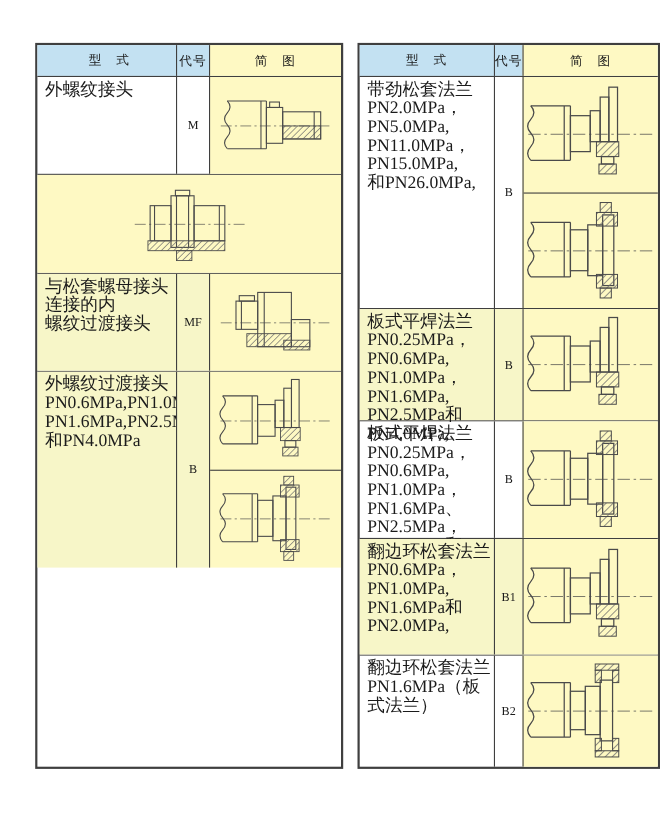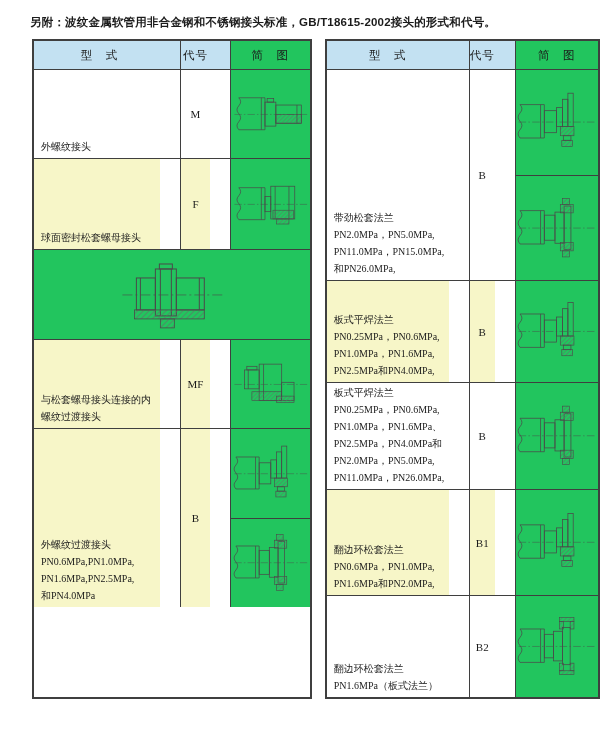--- a/index.html
+++ b/index.html
@@ -18,59 +18,58 @@
   .doc-title{
     position:absolute;left:30px;top:15px;width:560px;
     font-family:"Liberation Sans","DejaVu Sans",sans-serif;
     font-size:11.5px;font-weight:bold;letter-spacing:0.2px;white-space:nowrap;
   }
   .tables{position:absolute;left:32px;top:39px;display:flex;gap:13px;}
   .tbl{border:2px solid var(--border);background:#fff;}
   .row{display:flex;align-items:stretch;}
   .row + .row{border-top:1px solid var(--border);}
   .cell{box-sizing:border-box;}
-  .cell + .cell{border-left:1px solid var(--border);margin-left:20px;}
+  .cell + .cell{border-left:1px solid var(--border);}
   .thead{background:var(--header-bg);}
   .thead .cell{
     display:flex;align-items:center;justify-content:center;
     font-size:11.5px;letter-spacing:1px;white-space:pre;
   }
   .type{
-    display:flex;align-items:flex-end;
+    display:flex;align-items:flex-start;
     padding:3px 2px 3px 7px;
-    font-size:10px;line-height:17px;white-space:pre-line;
+    font-size:16px;line-height:17px;white-space:pre-line;
   }
   .tbl-left .type{width:126px;}
   .tbl-right .type{width:122px;}
   .code{
     display:flex;align-items:center;justify-content:center;
     font-size:11px;
   }
   .tbl-left .code{width:30px;}
   .tbl-right .code{width:26px;}
-  .diag{flex:1;display:flex;flex-direction:column;background:#22c55e;}
+  .diag{flex:1;display:flex;flex-direction:column;background:#fef9c3;}
   .sub{flex:1;display:flex;align-items:center;justify-content:center;overflow:hidden;}
   .sub + .sub{border-top:1px solid var(--border);}
   .sub svg{width:96%;height:92%;}
   .hl{background:var(--highlight-bg);}
 </style>
 </head>
 <body>
 
 <svg width="0" height="0" style="position:absolute" aria-hidden="true">
   <defs>
     <pattern id="hatch" width="4" height="4" patternUnits="userSpaceOnUse" patternTransform="rotate(45 0 0)">
       <line x1="0" y1="0" x2="0" y2="4" stroke="#6a6a6a" stroke-width="1.2"></line>
     </pattern>
   </defs>
 </svg>
 
 <div class="page">
 
-  <div class="doc-title">另附：波纹金属软管用非合金钢和不锈钢接头标准，GB/T18615-2002接头的形式和代号。</div>
 
   <div class="tables">
 
     <div class="tbl tbl-left">
       <div class="row thead" style="height:28px">
         <div class="cell type">型　式</div>
         <div class="cell code">代号</div>
         <div class="cell diag" style="display:flex;flex-direction:row;align-items:center;justify-content:center">简　图</div>
       </div>
 
@@ -86,38 +85,20 @@
                 <rect x="44" y="24" width="15" height="33" stroke="#4a4a4a" fill="none" stroke-width="1"></rect>
                 <rect x="47" y="19" width="9" height="5" stroke="#4a4a4a" fill="none" stroke-width="1"></rect>
                 <rect x="59" y="28" width="35" height="25" stroke="#4a4a4a" fill="none" stroke-width="1"></rect>
                 <rect x="59" y="41" width="35" height="12" fill="url(#hatch)" stroke="#4a4a4a" stroke-width="0.8"></rect>
                 <path d="M88,28 V53" stroke="#4a4a4a" fill="none" stroke-width="1"></path>
               </svg>
             </div>
         </div>
       </div>
 
-      <div class="row" style="height:90px">
-        <div class="cell type hl"><span>球面密封松套螺母接头</span></div>
-        <div class="cell code hl">F</div>
-        <div class="cell diag">
-          <div class="sub">
-              <svg viewBox="0 0 104 82" preserveAspectRatio="xMidYMid meet">
-                <path d="M2,41 H102" stroke="#4a4a4a" fill="none" stroke-width="0.6" stroke-dasharray="10 3 2 3"></path>
-                <path d="M8,18 q5,5.5 0,11 t0,11 t0,11 t0,11" stroke="#4a4a4a" fill="none" stroke-width="1"></path>
-                <path d="M8,18 H44 M8,62 H44 M39,18 V62 M44,18 V62" stroke="#4a4a4a" fill="none" stroke-width="1"></path>
-                <rect x="44" y="30" width="8" height="21" stroke="#4a4a4a" fill="none" stroke-width="1"></rect>
-                <rect x="52" y="16" width="33" height="45" stroke="#4a4a4a" fill="none" stroke-width="1"></rect>
-                <path d="M58,16 V61 M77,16 V61" stroke="#4a4a4a" fill="none" stroke-width="1"></path>
-                <rect x="55" y="49" width="28" height="12" fill="url(#hatch)" stroke="#4a4a4a" stroke-width="0.8"></rect>
-                <rect x="60" y="61" width="17" height="7" fill="url(#hatch)" stroke="#4a4a4a" stroke-width="0.8"></rect>
-              </svg>
-            </div>
-        </div>
-      </div>
 
       <div class="row" style="height:89px">
         <div class="cell diag">
           <div class="sub">
               <svg viewBox="0 0 104 82" preserveAspectRatio="xMidYMid meet">
                 <path d="M2,41 H102" stroke="#4a4a4a" fill="none" stroke-width="0.6" stroke-dasharray="10 3 2 3"></path>
                 <rect x="16" y="24" width="19" height="32" stroke="#4a4a4a" fill="none" stroke-width="1"></rect>
                 <path d="M20,24 V56" stroke="#4a4a4a" fill="none" stroke-width="1"></path>
                 <rect x="35" y="15" width="21" height="47" stroke="#4a4a4a" fill="none" stroke-width="1"></rect>
                 <path d="M40,15 V62 M51,15 V62" stroke="#4a4a4a" fill="none" stroke-width="1"></path>

